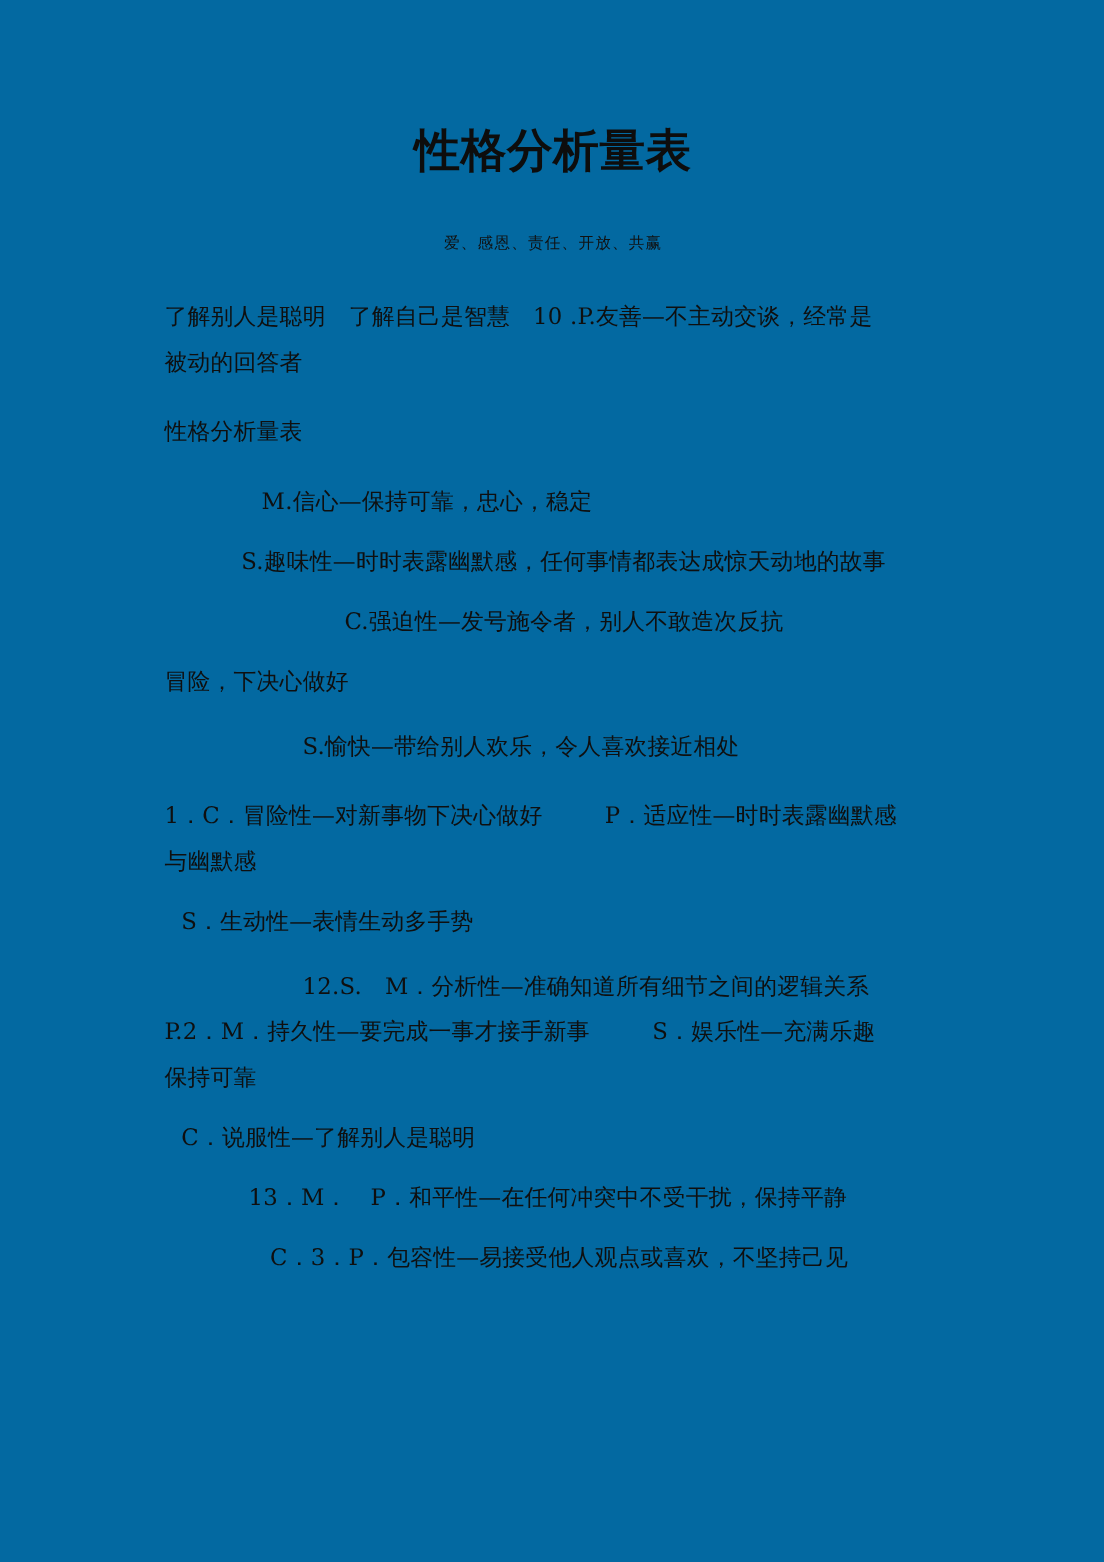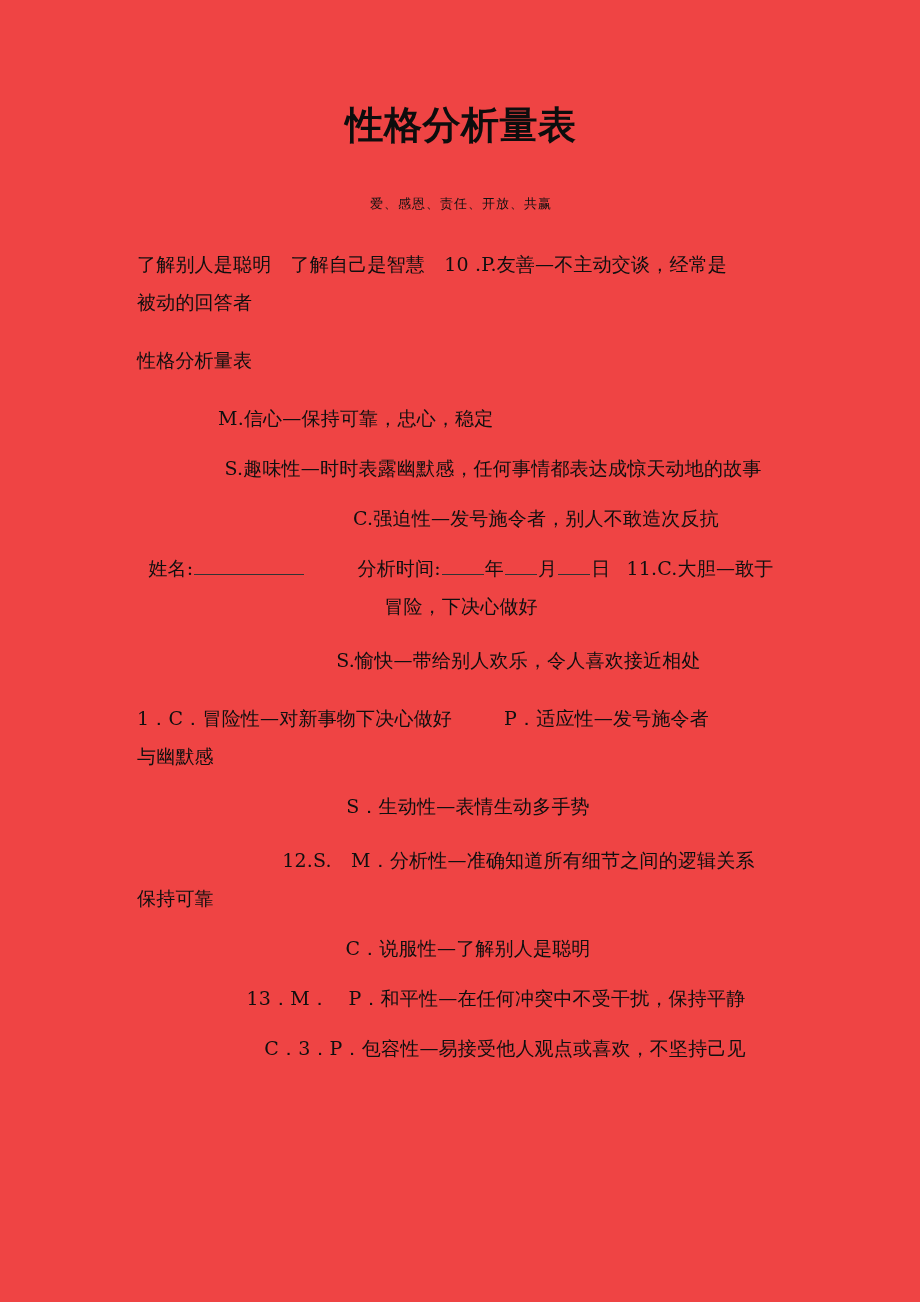--- a/index.html
+++ b/index.html
@@ -17,21 +17,21 @@
     color: #000000;
     -webkit-font-smoothing: antialiased;
   }
 
   .page {
     position: absolute;
     left: 0;
     top: 0;
     width: 920px;
     height: 1302px;
-    background: #ef4444;
+    background: #0369a1;
   }
 
   .doc-body {
     position: absolute;
     left: 137px;
     top: 0;
     width: 648px;
   }
 
   
@@ -62,21 +62,21 @@
     font-size: 19px;
     line-height: 38px;
     margin: 0;
     color: #0f0f0f;
     letter-spacing: 0.2px;
     white-space: pre-wrap;
   }
 
   .block-gap-lg { margin-top: 28px; }
   .block-gap-md { margin-top: 20px; }
-  .block-gap-sm { margin-top: 12px; text-align: center; }
+  .block-gap-sm { margin-top: 12px; }
 
   
   .ind-0   { padding-left: 0; }
   .ind-1   { padding-left: 14px; }
   .ind-2   { padding-left: 81px; }
   .ind-3   { padding-left: 64px; }
   .ind-4   { padding-left: 150px; }
   .ind-5   { padding-left: 115px; margin-top: 16px; }
   .ind-6   { padding-left: 70px; }
   .ind-7   { padding-left: 88px; }
@@ -121,42 +121,42 @@
 
     <div class="block-gap-sm">
       <p class="para ind-3">S.趣味性—时时表露幽默感，任何事情都表达成惊天动地的故事</p>
     </div>
 
     <div class="block-gap-sm">
       <p class="para ind-4">C.强迫性—发号施令者，别人不敢造次反抗</p>
     </div>
 
     <div class="block-gap-sm">
-      <p class="para ind-0"><span>姓名:</span><span class="blank blank-name"></span><span class="spacer-wide"></span><span>分析时间:</span><span class="blank blank-y"></span><span>年</span><span class="blank blank-m"></span><span>月</span><span class="blank blank-d"></span><span>日</span><span class="spacer-nar"></span><span>11.C.大胆—敢于</span></p>
       <p class="para ind-0">冒险，下决心做好</p>
     </div>
 
     <div class="block-gap-sm">
       <p class="para ind-5">S.愉快—带给别人欢乐，令人喜欢接近相处</p>
     </div>
 
     <div class="block-gap-md">
-      <p class="para ind-0"><span>1．C．冒险性—对新事物下决心做好</span><span class="spacer-wide"></span><span>P．适应性—发号施令者</span></p>
+      <p class="para ind-0"><span>1．C．冒险性—对新事物下决心做好</span><span class="spacer-wide"></span><span>P．适应性—时时表露幽默感</span></p>
       <p class="para ind-0">与幽默感</p>
     </div>
 
     <div class="block-gap-sm">
       <p class="para ind-1">S．生动性—表情生动多手势</p>
     </div>
 
     <div class="block-gap-sm">
       <p class="para ind-5">12.S.　M．分析性—准确知道所有细节之间的逻辑关系</p>
     </div>
 
     <div>
+      <p class="para ind-0"><span>P.2．M．持久性—要完成一事才接手新事</span><span class="spacer-wide"></span><span>S．娱乐性—充满乐趣</span></p>
       <p class="para ind-0">保持可靠</p>
     </div>
 
     <div class="block-gap-sm">
       <p class="para ind-1">C．说服性—了解别人是聪明</p>
     </div>
 
     <div class="block-gap-sm">
       <p class="para ind-6">13．M．　P．和平性—在任何冲突中不受干扰，保持平静</p>
     </div>

